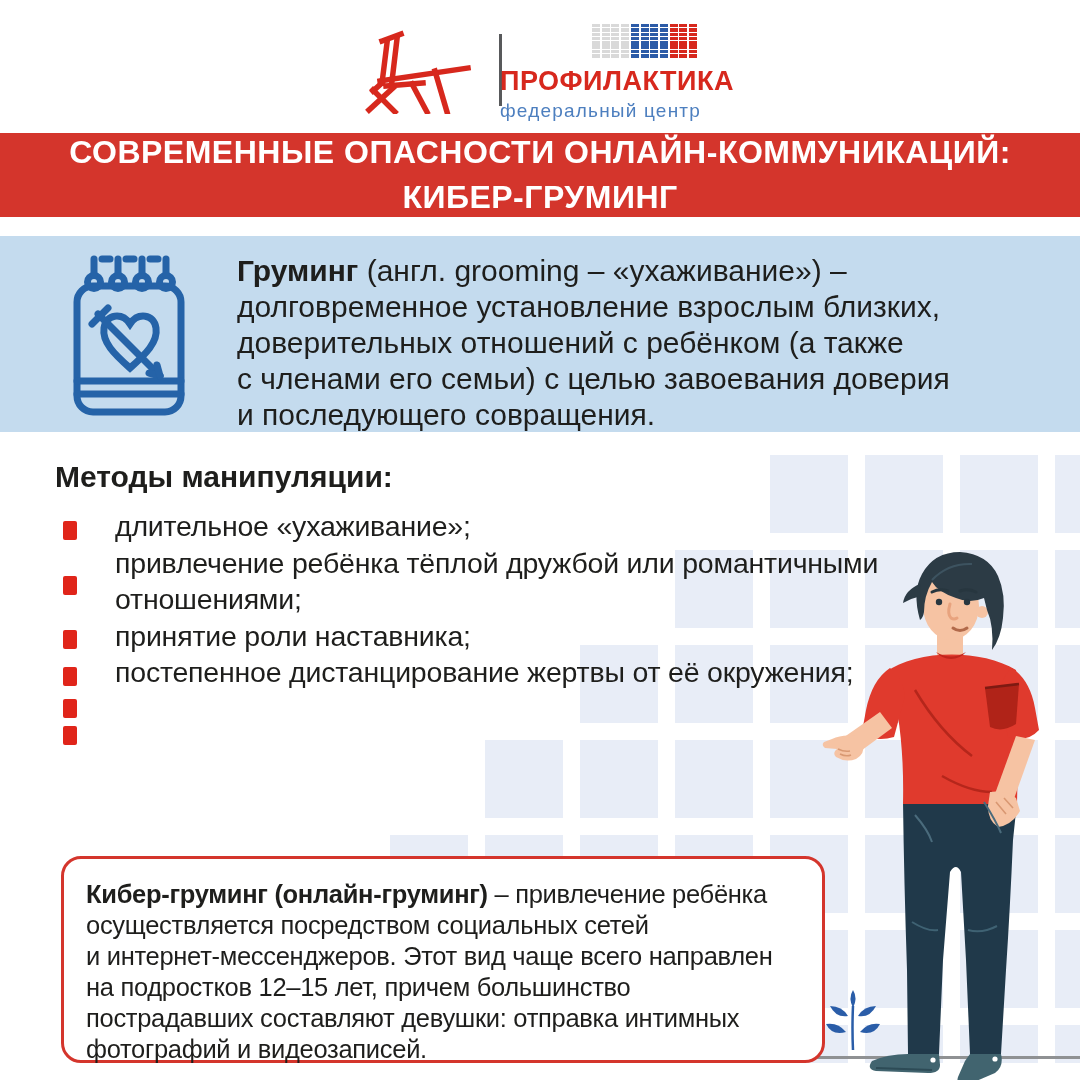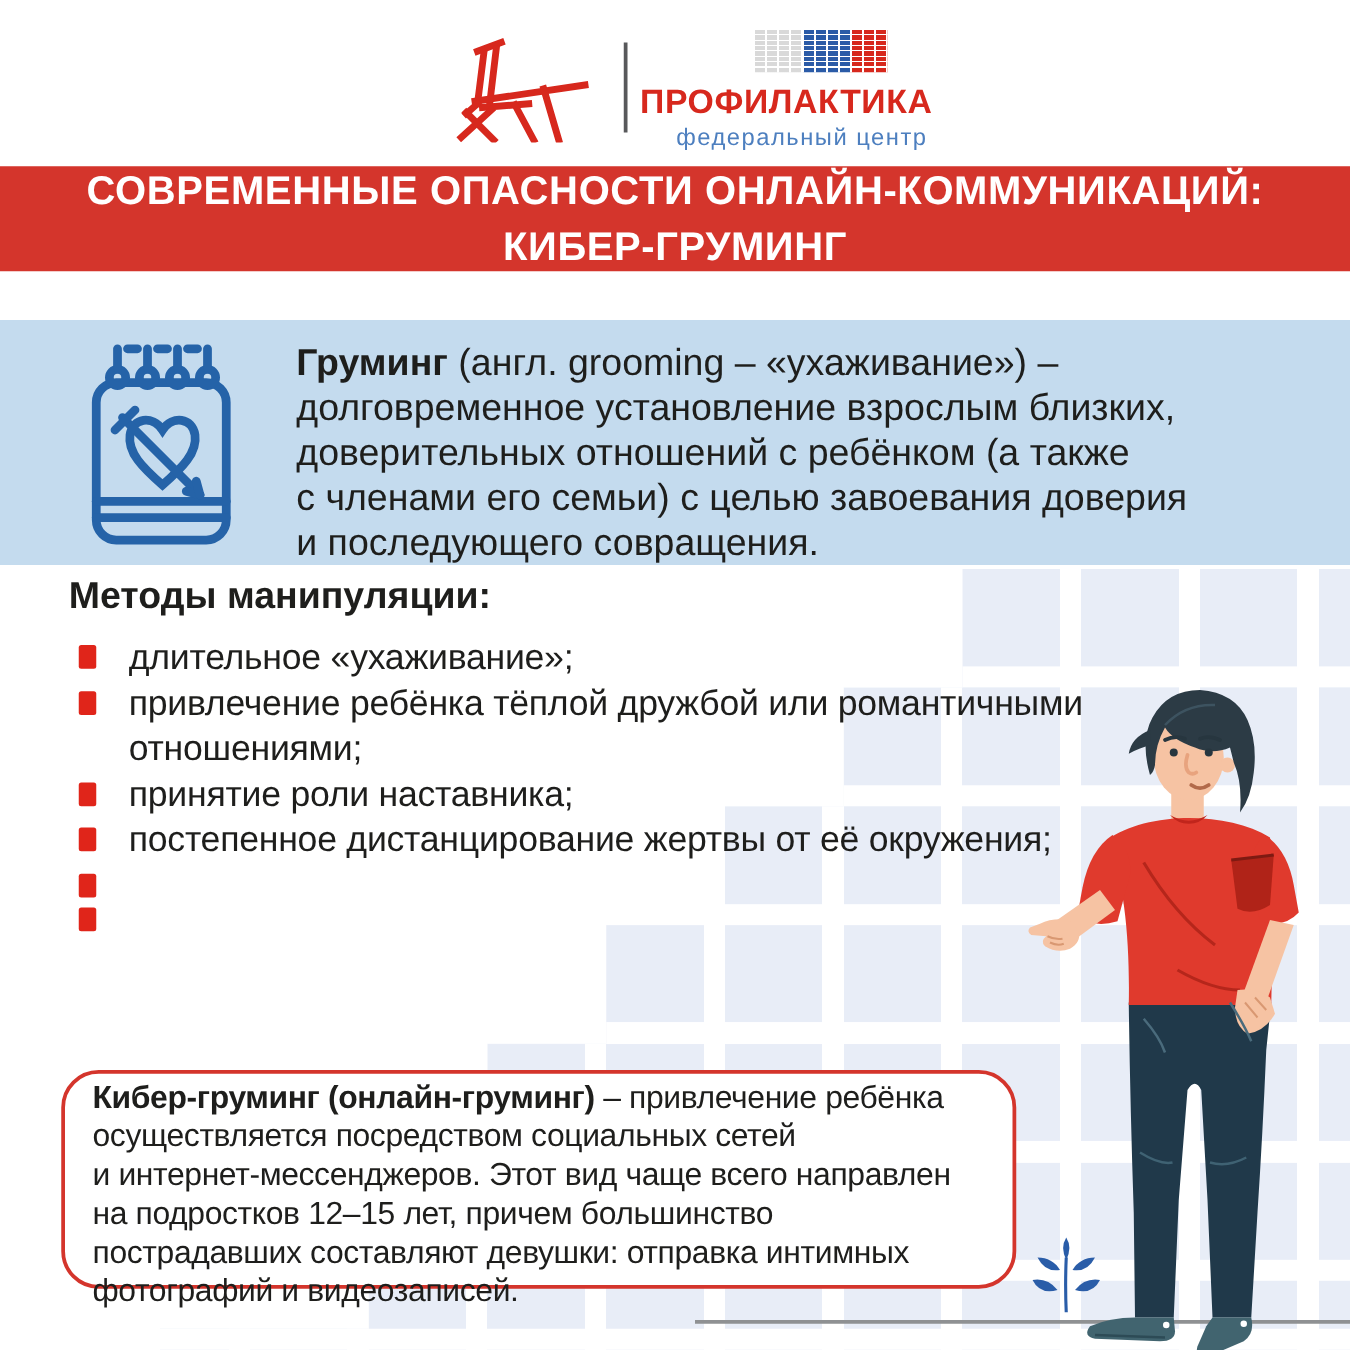--- a/index.html
+++ b/index.html
@@ -18,53 +18,53 @@
     clip-path:polygon(1080px 0,770px 0,770px 95px,675px 95px,675px 190px,580px 190px,
       580px 285px,485px 285px,485px 380px,390px 380px,390px 475px,295px 475px,
       295px 608px,128px 608px,128px 625px,1080px 625px);
     z-index:0;
   }
   .ground-line{position:absolute;left:556px;top:1056px;width:524px;height:0;border-top:3px solid #8f9193;z-index:1;}
   
   .header{position:absolute;left:0;top:0;width:1080px;height:133px;background:#ffffff;z-index:2;}
   .chair-logo{position:absolute;left:356px;top:26px;}
   .brand-divider{position:absolute;left:499px;top:34px;width:3px;height:72px;background:#58595b;}
-  .profi{position:absolute;left:500px;top:24px;width:230px;text-align:right;padding-left:12px;}
+  .profi{position:absolute;left:500px;top:24px;width:230px;text-align:left;}
   .profi-grid{
     width:106px;height:34px;margin:0 0 8px 92px;
     background-image:
       repeating-linear-gradient(to right,transparent 0 8px,#ffffff 8px 9.7px),
       repeating-linear-gradient(to bottom,transparent 0 3.4px,#ffffff 3.4px 4.3px),
       linear-gradient(to right,#d9d9d9 0 36%,#2b5ba7 36% 72%,#d7281d 72% 100%);
   }
   .profi-title{font-size:27px;font-weight:bold;color:#d7281d;letter-spacing:0.5px;white-space:nowrap;}
   .profi-sub{font-size:19px;color:#4d7fbf;letter-spacing:1.2px;margin-top:3px;white-space:nowrap;}
   
   .banner{
     position:absolute;left:0;top:133px;width:1080px;height:84px;background:#d4352c;
     display:flex;flex-direction:column;justify-content:center;align-items:center;z-index:2;
   }
   .banner div{color:#ffffff;font-weight:bold;font-size:32px;line-height:45px;white-space:nowrap;letter-spacing:0.5px;}
   
-  .bluepanel{position:absolute;left:0;top:256px;width:1080px;height:196px;background:#c4dbee;z-index:2;}
+  .bluepanel{position:absolute;left:0;top:236px;width:1080px;height:196px;background:#c4dbee;z-index:2;}
   .note-icon{position:absolute;left:72px;top:14px;}
   .definition{position:absolute;left:237px;top:17px;width:790px;font-size:30px;line-height:36px;}
   .lead{font-weight:bold;}
   .pre{white-space:pre-line;}
   
   .methods{position:absolute;left:55px;top:447px;width:900px;z-index:2;}
   .methods-heading{font-size:30px;font-weight:bold;line-height:34px;margin-top:13px;}
   .methods-list{list-style:none;margin:14px 0 0 0;padding:0;}
-  .methods-list li{display:flex;align-items:flex-start;font-size:28.5px;line-height:36.5px;letter-spacing:-0.2px;}
+  .methods-list li{display:flex;align-items:center;font-size:28.5px;line-height:36.5px;letter-spacing:-0.2px;gap:12px;}
   .bullet{flex:0 0 auto;width:14px;height:19px;background:#e0251a;border-radius:2px;margin:8px 26px 0 8px;}
   
   .infobox{
-    position:absolute;left:49px;top:856px;width:714px;height:161px;
-    background:#ffffff;border:3.5px solid #d4352c;border-radius:30px;
-    padding:4px 22px;z-index:5;font-size:25.5px;line-height:31px;letter-spacing:-0.3px;
+    position:absolute;left:61px;top:856px;width:714px;height:161px;
+    background:#ffffff;border:3.5px solid #d4352c;border-radius:20px;
+    padding:20px 22px;z-index:5;font-size:25.5px;line-height:31px;letter-spacing:-0.3px;
   }
   
   .man{position:absolute;left:820px;top:540px;z-index:3;}
   .plant{position:absolute;left:824px;top:988px;z-index:2;}
 </style>
 </head>
 <body>
 
 <div class="canvas">
 

